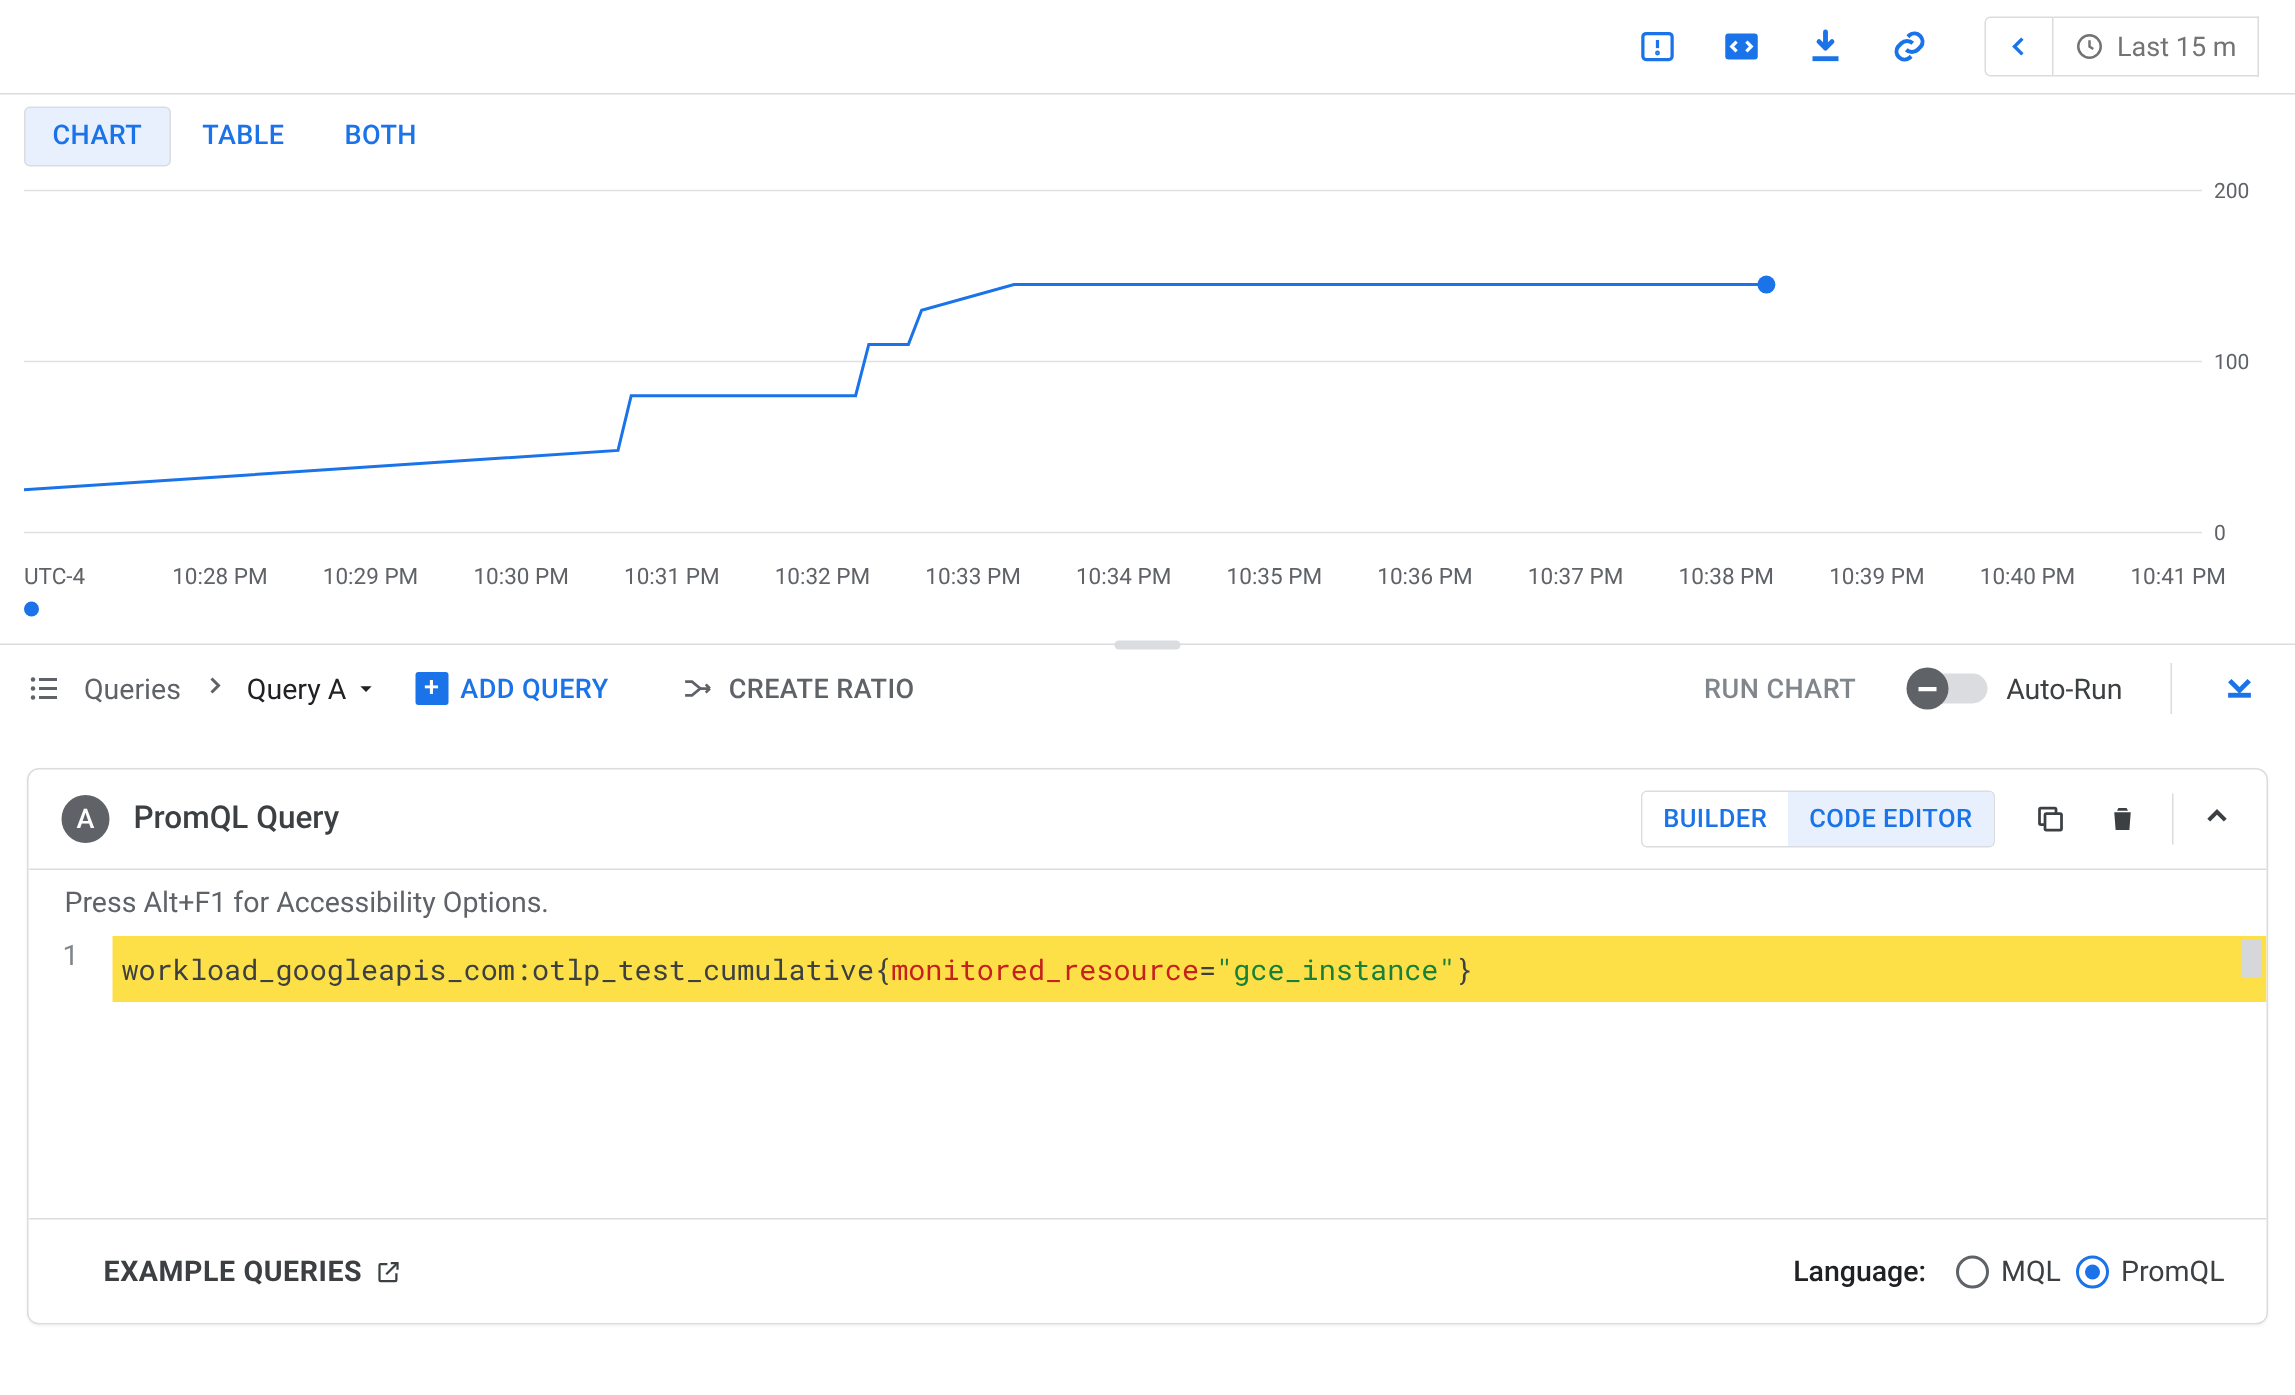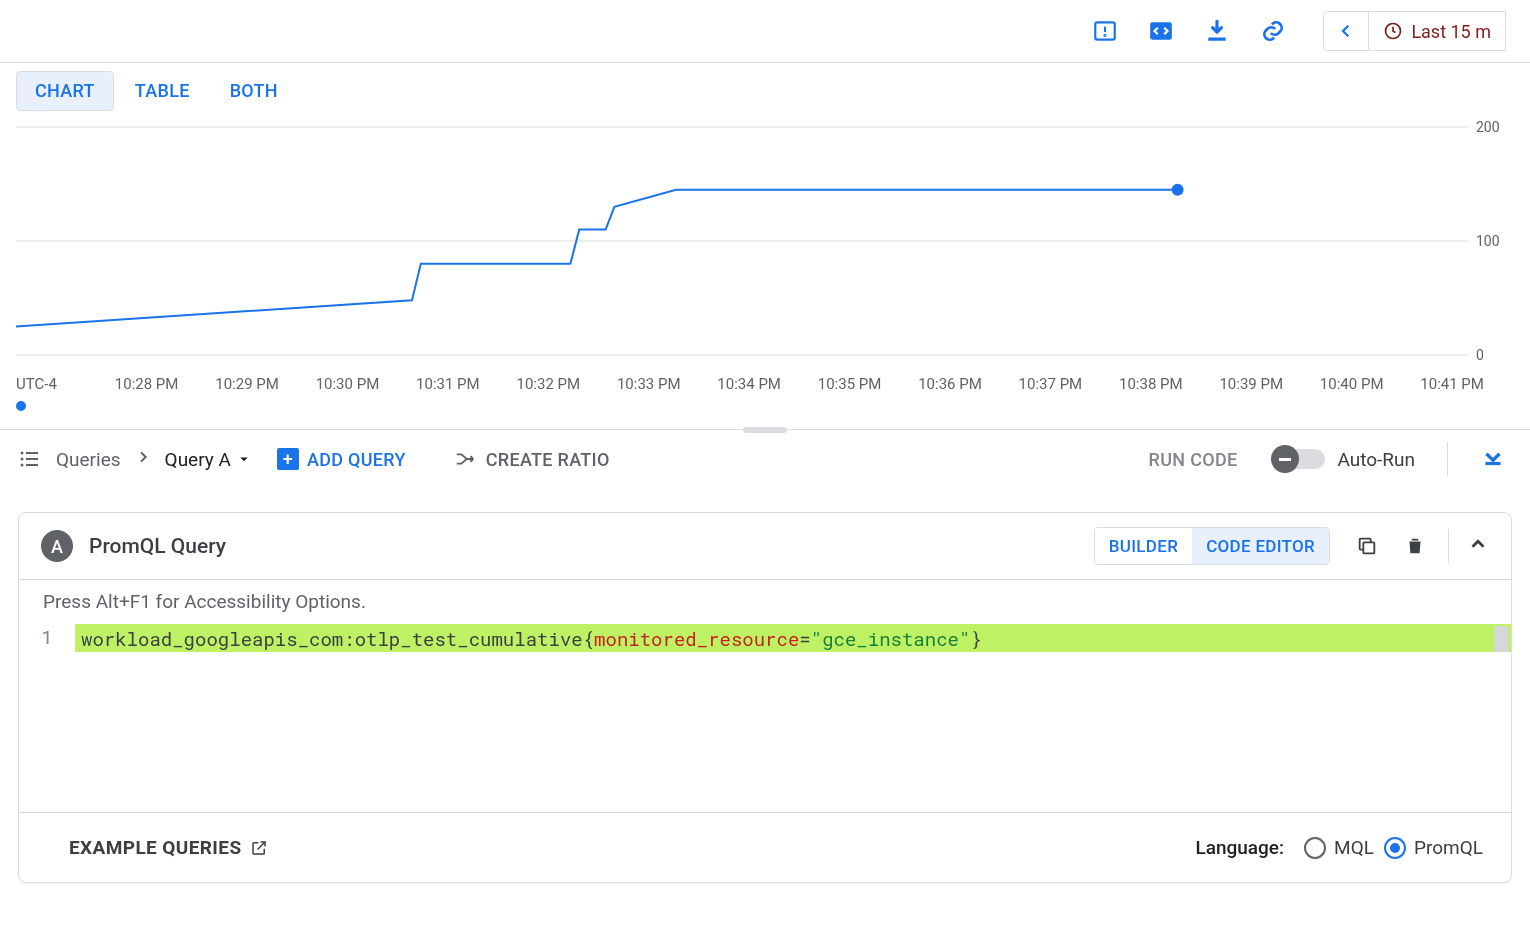--- a/index.html
+++ b/index.html
@@ -8,21 +8,21 @@
 
   
   .top-bar { display: flex; align-items: center; height: 62px; padding: 0 24px 0 38px; }
   .page-title { font-size: 27px; font-weight: 400; letter-spacing: .1px; color: #3c4043; }
   .top-actions { margin-left: auto; display: flex; align-items: center; gap: 28px; }
   .icon-btn-blue { width: 28px; height: 28px; display: flex; align-items: center; justify-content: center; color: #1a73e8; cursor: pointer; }
   .icon-btn-blue svg { width: 26px; height: 26px; }
   .time-picker-wrap { display: flex; align-items: center; margin-left: 8px; }
   .tp-back { width: 46px; height: 40px; border: 1px solid #dadce0; border-radius: 4px 0 0 4px; display: flex; align-items: center; justify-content: center; color: #1a73e8; cursor: pointer; }
   .tp-back svg { width: 18px; height: 18px; }
-  .tp-range { height: 40px; border: 1px solid #dadce0; border-left: none; display: flex; align-items: center; gap: 8px; padding: 0 14px; color: #7f1d1d; font-size: 18px; cursor: pointer; }
+  .tp-range { height: 40px; border: 1px solid #dadce0; border-left: none; display: flex; align-items: center; gap: 8px; padding: 0 14px; color: #737373; font-size: 18px; cursor: pointer; }
   .tp-range svg { width: 20px; height: 20px; }
   .top-divider { height: 1px; background: #dadce0; }
 
   
   .view-tabs { display: flex; gap: 2px; padding: 8px 16px 0 16px; }
   .view-tab { padding: 8px 18px 9px; font-size: 18px; font-weight: 500; color: #1a73e8; border: 1px solid transparent; border-radius: 4px; cursor: pointer; letter-spacing: .3px; }
   .view-tab.active { background: #e8f0fe; border-color: #dadce0; }
 
   
   .chart-area { position: relative; height: 260px; margin: 0 16px; }
@@ -79,21 +79,21 @@
   .card-action svg { width: 22px; height: 22px; }
   .card-sep { width: 1px; height: 34px; background: #dadce0; margin-left: 22px; }
   .collapse-arrow { margin-left: 18px; cursor: pointer; }
   .collapse-arrow svg { width: 22px; height: 22px; }
   .hdr-divider { height: 1px; background: #dadce0; }
 
   .editor-area { position: relative; height: 232px; }
   .a11y-hint { position: absolute; left: 24px; top: 10px; color: #5f6368; font-size: 19px; }
   .code-line { position: absolute; left: 0; right: 0; top: 44px; height: 28px; display: flex; font-family: "Roboto Mono", ui-monospace, Menlo, monospace; font-size: 19px; }
   .gutter { width: 56px; text-align: center; color: #80868b; }
-  .code-body { flex: 1; background: #bef264; padding: 1px 6px; height: 28px; display: flex; align-items: center; position: relative; }
+  .code-body { flex: 1; background: #fde047; padding: 1px 6px; height: 44px; display: flex; align-items: center; position: relative; }
   .tok-ident { color: #3c4043; }
   .tok-brace { color: #3c4043; }
   .tok-kw { color: #c5221f; }
   .tok-eq { color: #3c4043; }
   .tok-str { color: #188038; }
   .minimap { position: absolute; right: 3px; top: 46px; width: 14px; height: 26px; background: #d5d7da; }
 
   .card-footer { display: flex; align-items: center; height: 70px; padding: 0 28px 0 50px; border-top: 1px solid #dadce0; }
   .example-q { font-size: 19px; font-weight: 700; letter-spacing: .4px; color: #3c4043; display: flex; align-items: center; gap: 8px; cursor: pointer; }
   .example-q svg { width: 18px; height: 18px; }
@@ -227,21 +227,21 @@
     <span>ADD QUERY</span>
   </span>
   <span class="create-ratio">
     <svg viewBox="0 0 24 24" fill="none" stroke="currentColor" stroke-width="2">
         <path d="M3 7h5l6 5-6 5H3"></path>
         <path d="M14 12h7m0 0l-3-3m3 3l-3 3"></path>
       </svg>
     <span>CREATE RATIO</span>
   </span>
   <span class="qb-spacer"></span>
-  <span class="run-query">RUN CODE</span>
+  <span class="run-query">RUN CHART</span>
   <span class="toggle-wrap">
     <span class="toggle">
       <span class="knob">
         <svg viewBox="0 0 16 3">
             <rect width="12" height="3" x="2" fill="#fff"></rect>
           </svg>
       </span>
     </span>
     <span class="auto-label">Auto-Run</span>
   </span>

